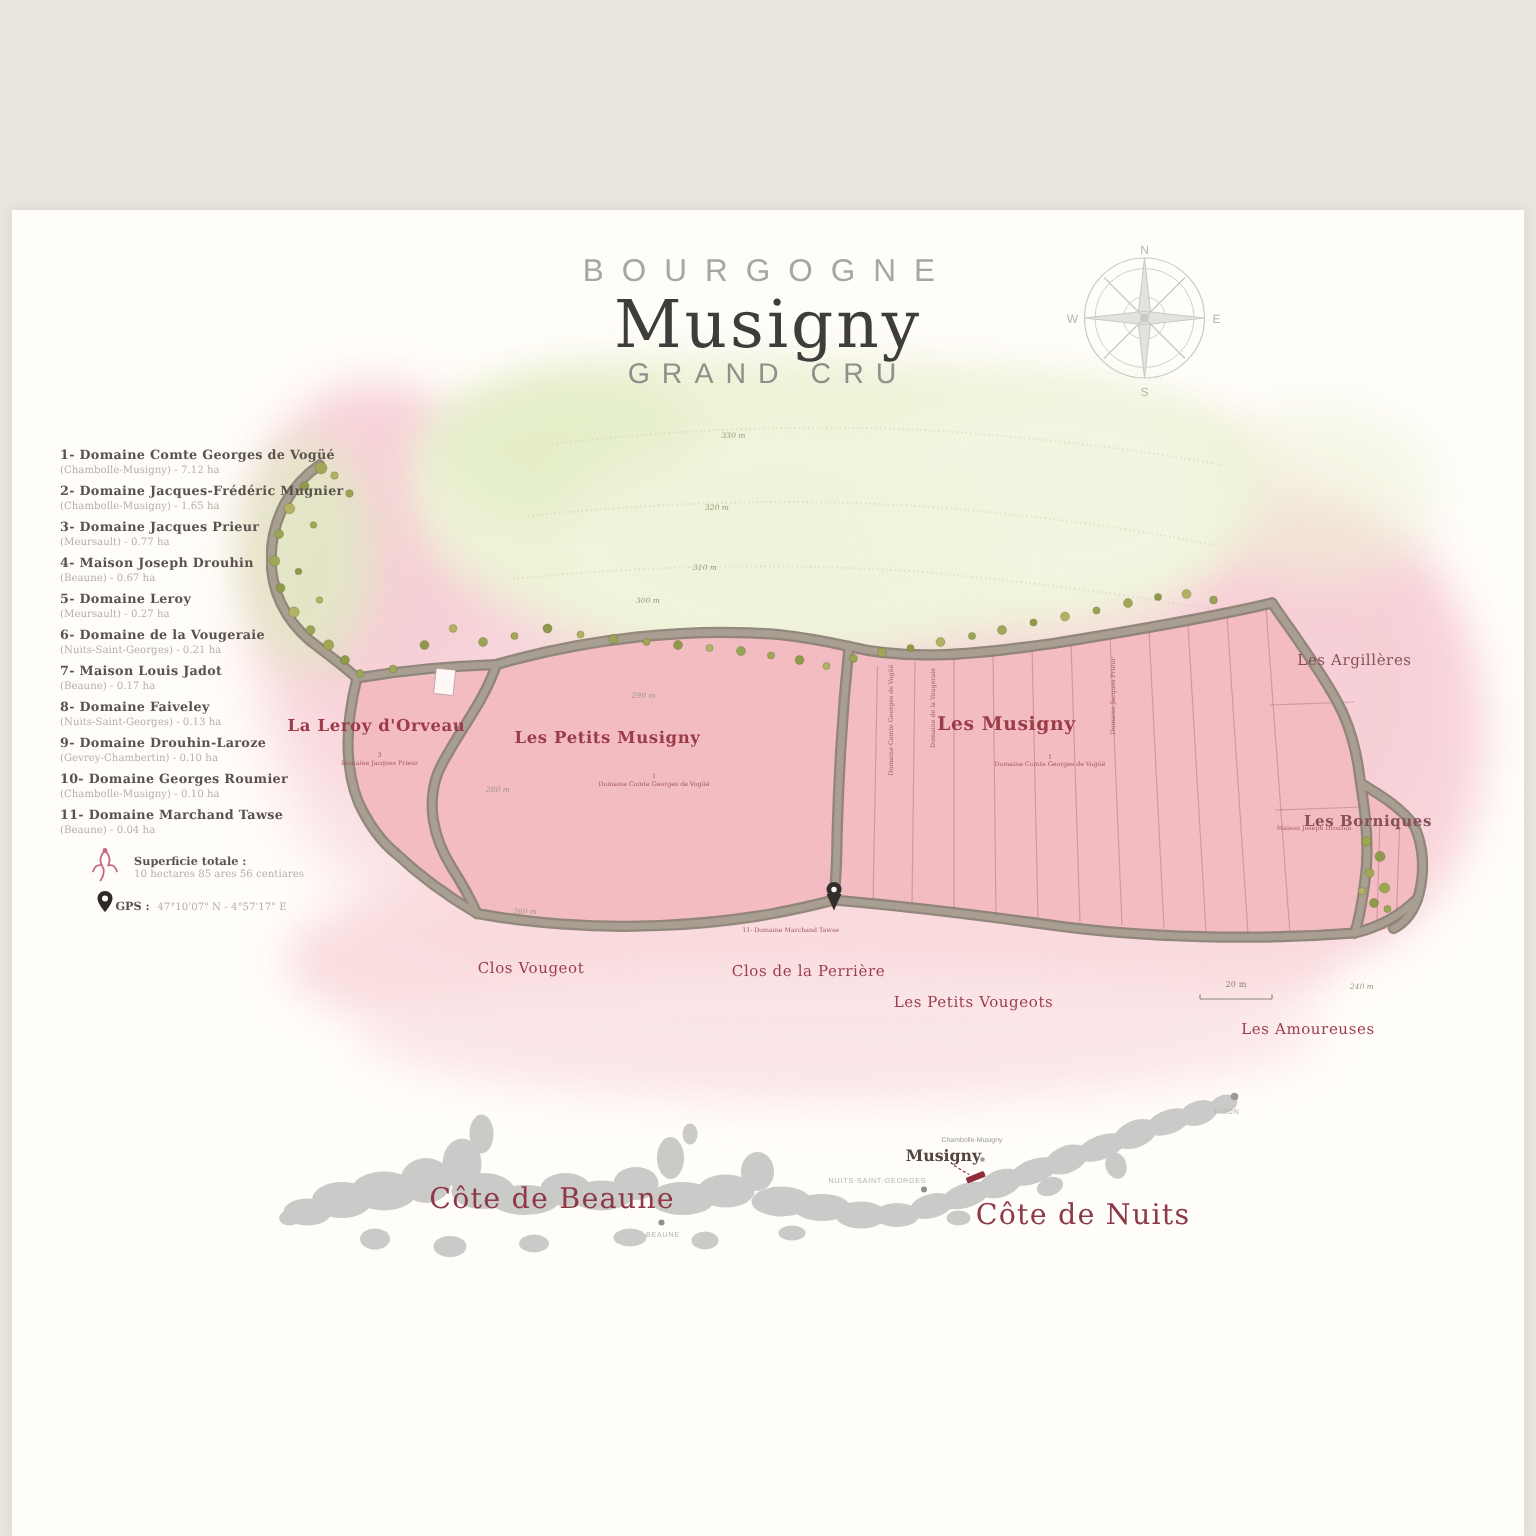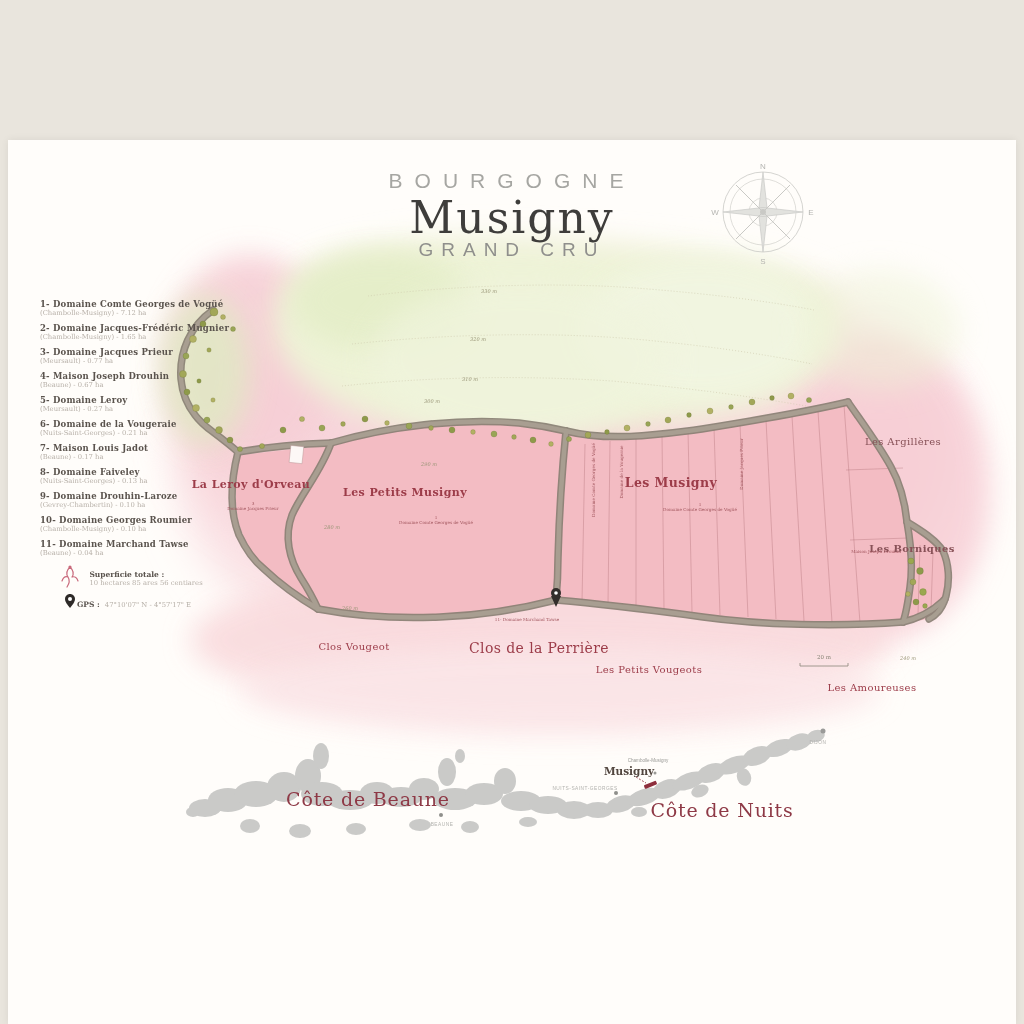--- a/index.html
+++ b/index.html
@@ -357,21 +357,21 @@
   <span class="totals-label">GPS :</span>
   <span class="totals-value">47°10'07" N - 4°57'17" E</span>
 </div>
 
 <span class="abs vlabel" style="left:251px;top:484px;font-size:11px;">La Leroy d'Orveau</span>
 <span class="abs vlabel" style="left:405px;top:492px;font-size:11px;">Les Petits Musigny</span>
 <span class="abs vlabel" style="left:671px;top:482px;font-size:12.5px;">Les Musigny</span>
 <span class="abs vlabel small" style="left:903px;top:441px;font-size:10px;color:#875157;">Les Argillères</span>
 <span class="abs vlabel small" style="left:912px;top:548px;font-size:10px;color:#875157;font-weight:bold;">Les Borniques</span>
 <span class="abs vlabel small" style="left:354px;top:646px;font-size:10px;">Clos Vougeot</span>
-<span class="abs vlabel small" style="left:539px;top:648px;font-size:14px;">Clos de la Perrière</span>
+<span class="abs vlabel small" style="left:539px;top:648px;font-size:10px;">Clos de la Perrière</span>
 <span class="abs vlabel small" style="left:649px;top:669px;font-size:10px;">Les Petits Vougeots</span>
 <span class="abs vlabel small" style="left:872px;top:687px;font-size:10px;">Les Amoureuses</span>
 
 <span class="abs elev" style="left:489px;top:291px;">330 m</span>
 <span class="abs elev" style="left:478px;top:339px;">320 m</span>
 <span class="abs elev" style="left:470px;top:379px;">310 m</span>
 <span class="abs elev" style="left:432px;top:401px;">300 m</span>
 <span class="abs elev" style="left:429px;top:464px;">290 m</span>
 <span class="abs elev" style="left:332px;top:527px;">280 m</span>
 <span class="abs elev" style="left:350px;top:608px;">260 m</span>

